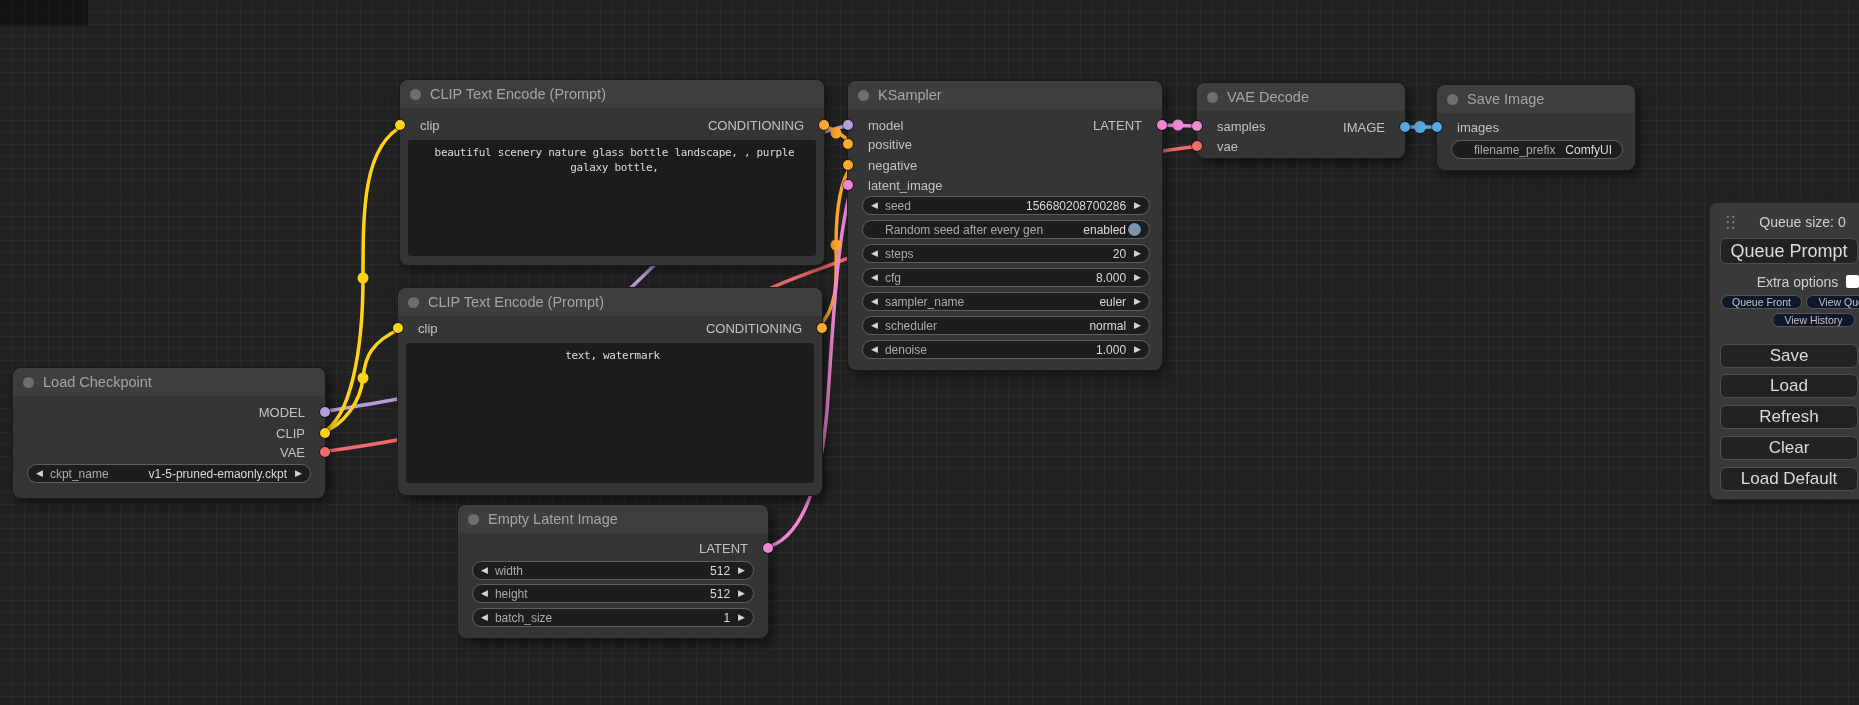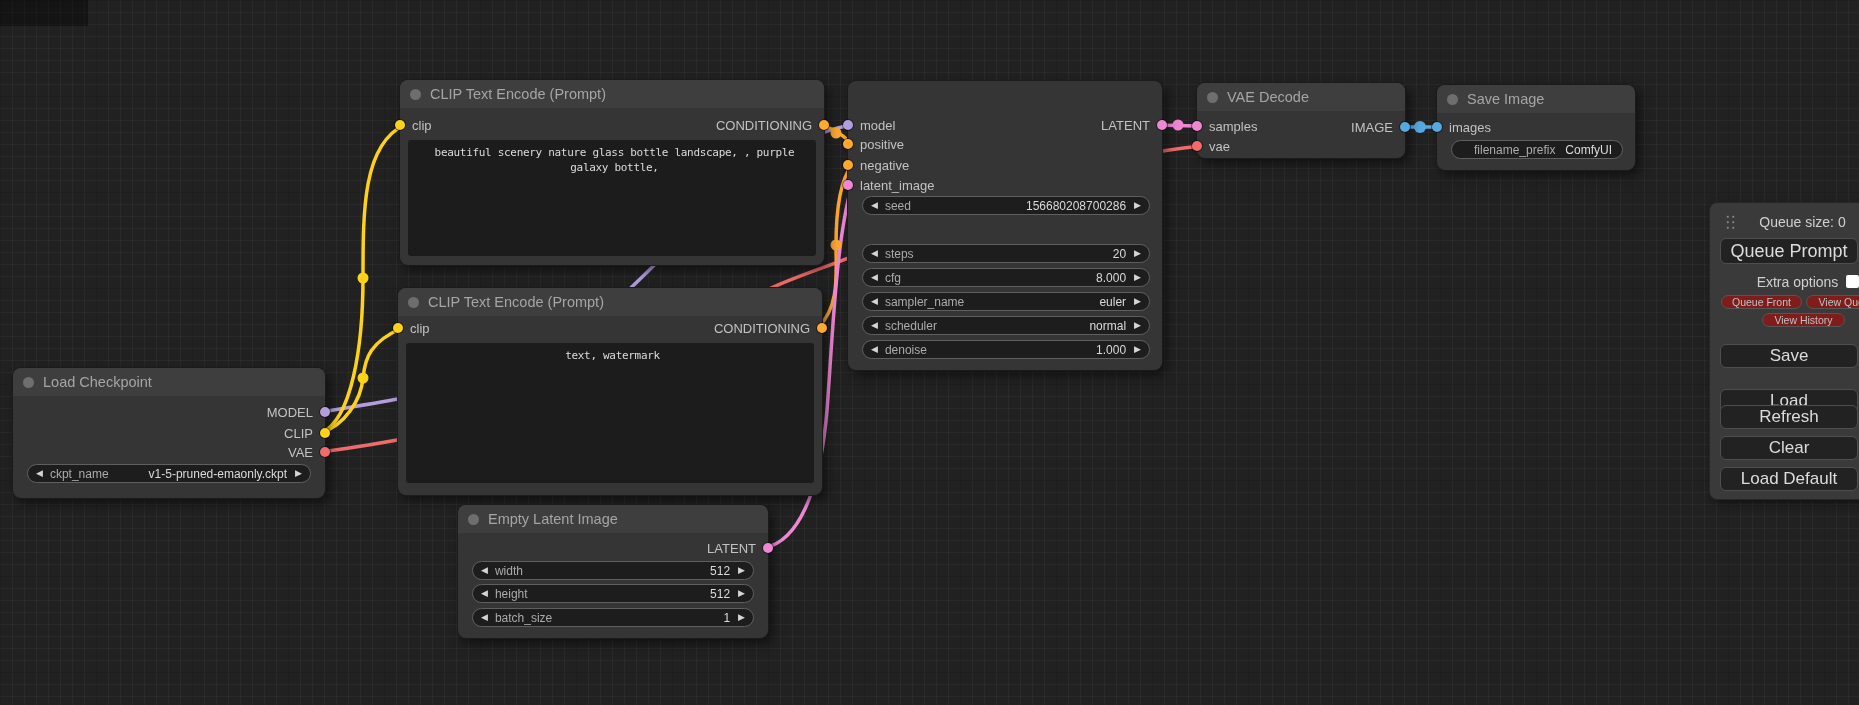--- a/index.html
+++ b/index.html
@@ -20,21 +20,21 @@
     position:absolute;z-index:2;background:#353535;border-radius:8px;
     box-shadow:0 0 0 1px #1b1b1b, 4px 5px 12px rgba(0,0,0,.55);
     color:#b8b8b8;
   }
   .ntitle{
     height:28px;display:flex;align-items:center;padding:0 10px;
     background:#3e3e3e;border-radius:8px 8px 0 0;
   }
   .tdot{width:11px;height:11px;border-radius:50%;background:#6e6e6e;margin-right:9px;flex:none;}
   .ttext{font-size:14.5px;color:#a5a5a5;white-space:nowrap;}
-  .prow{position:absolute;display:flex;align-items:center;gap:7px;font-size:13px;color:#c2c2c2;height:16px;}
+  .prow{position:absolute;display:flex;align-items:center;gap:15px;font-size:13px;color:#c2c2c2;height:16px;}
   .prow.in{left:-5px;}
   .prow.out{right:-5px;}
   .pdot{width:10px;height:10px;border-radius:50%;flex:none;box-shadow:0 0 0 1px rgba(0,0,0,.45);}
   .ta{
     position:absolute;background:#1c1c1c;border-radius:3px;color:#dcdcdc;
     font-family:"DejaVu Sans Mono",monospace;font-size:11px;letter-spacing:-0.31px;
     line-height:15px;padding:5px 0 0 5px;white-space:pre-wrap;word-break:break-word;text-align:center;
   }
   .pill{
     position:absolute;height:19px;background:#1d1d1d;border:1px solid #5f5f5f;border-radius:10px;
@@ -56,21 +56,21 @@
     background-image:radial-gradient(#8a8a8a 1.1px, transparent 1.3px);background-size:5.5px 5.5px;}
   .qsize{flex:1;text-align:center;font-size:14px;color:#d0d0d0;}
   .gear{margin-right:11px;width:18px;height:18px;}
   .qbtn{
     position:absolute;left:10px;width:138px;background:#222;border:1px solid #4e4e4e;border-radius:6px;
     color:#dcdcdc;display:flex;align-items:center;justify-content:center;box-sizing:border-box;
   }
   .qbtn.big{height:26px;font-size:18px;}
   .qbtn.std{height:24px;font-size:17px;}
   .spill{
-    position:absolute;background:#7f1d1d;border:1px solid #555;border-radius:9px;color:#c0c0c0;
+    position:absolute;background:#0f172a;border:1px solid #555;border-radius:9px;color:#c0c0c0;
     font-size:10.5px;display:flex;align-items:center;justify-content:center;box-sizing:border-box;height:14px;
   }
   .extras{position:absolute;left:0;right:0;top:71px;height:15px;display:flex;align-items:center;justify-content:center;gap:8px;padding-left:8px;}
   .extras .xlabel{font-size:14px;color:#cfcfcf;}
   .cbx{width:13px;height:13px;background:#fff;border-radius:2px;}
 </style>
 </head>
 <body>
 
 <div id="canvas">
@@ -187,20 +187,24 @@
     </div>
     <div class="pill" style="left:14px;right:14px;top:103px">
       <span class="arrow">◀</span>
       <span class="wlabel">batch_size</span>
       <span class="wvalue">1</span>
       <span class="arrow">▶</span>
     </div>
   </div>
 
   <div class="node" style="left:848px;top:81px;width:314px;height:289px">
+    <div class="ntitle">
+      <span class="tdot"></span>
+      <span class="ttext">KSampler</span>
+    </div>
     <div class="prow in" style="top:36px">
       <span class="pdot" style="background:#b39ddb"></span>
       <span>model</span>
     </div>
     <div class="prow in" style="top:55px">
       <span class="pdot" style="background:#ffa931"></span>
       <span>positive</span>
     </div>
     <div class="prow in" style="top:76px">
       <span class="pdot" style="background:#ffa931"></span>
@@ -212,20 +216,25 @@
     </div>
     <div class="prow out" style="top:36px">
       <span>LATENT</span>
       <span class="pdot" style="background:#ef87d5"></span>
     </div>
     <div class="pill" style="left:14px;right:12px;top:115px">
       <span class="arrow">◀</span>
       <span class="wlabel">seed</span>
       <span class="wvalue">156680208700286</span>
       <span class="arrow">▶</span>
+    </div>
+    <div class="pill" style="left:14px;right:12px;top:139px">
+      <span class="wlabel center">Random seed after every gen</span>
+      <span class="wvalue noarr">enabled</span>
+      <span class="toggle-circle"></span>
     </div>
     <div class="pill" style="left:14px;right:12px;top:163px">
       <span class="arrow">◀</span>
       <span class="wlabel">steps</span>
       <span class="wvalue">20</span>
       <span class="arrow">▶</span>
     </div>
     <div class="pill" style="left:14px;right:12px;top:187px">
       <span class="arrow">◀</span>
       <span class="wlabel">cfg</span>
@@ -305,20 +314,20 @@
         <circle cx="12" cy="12" r="2.6" fill="#3a3a3a"></circle>
       </svg>
     </div>
     <div class="qbtn big" style="top:35px">Queue Prompt</div>
     <div class="extras">
       <span class="xlabel">Extra options</span>
       <span class="cbx"></span>
     </div>
     <div class="spill" style="left:11px;top:92px;width:81px">Queue Front</div>
     <div class="spill" style="left:96px;top:92px;width:82px">View Queue</div>
-    <div class="spill" style="left:52px;top:110px;width:83px">View History</div>
+    <div class="spill" style="left:62px;top:110px;width:83px">View History</div>
     <div class="qbtn std" style="top:141px">Save</div>
-    <div class="qbtn std" style="top:186px">Load</div>
+    <div class="qbtn std" style="top:171px">Load</div>
     <div class="qbtn std" style="top:202px">Refresh</div>
     <div class="qbtn std" style="top:233px">Clear</div>
     <div class="qbtn std" style="top:264px">Load Default</div>
   </div>
 </div>
 
 </body></html>

